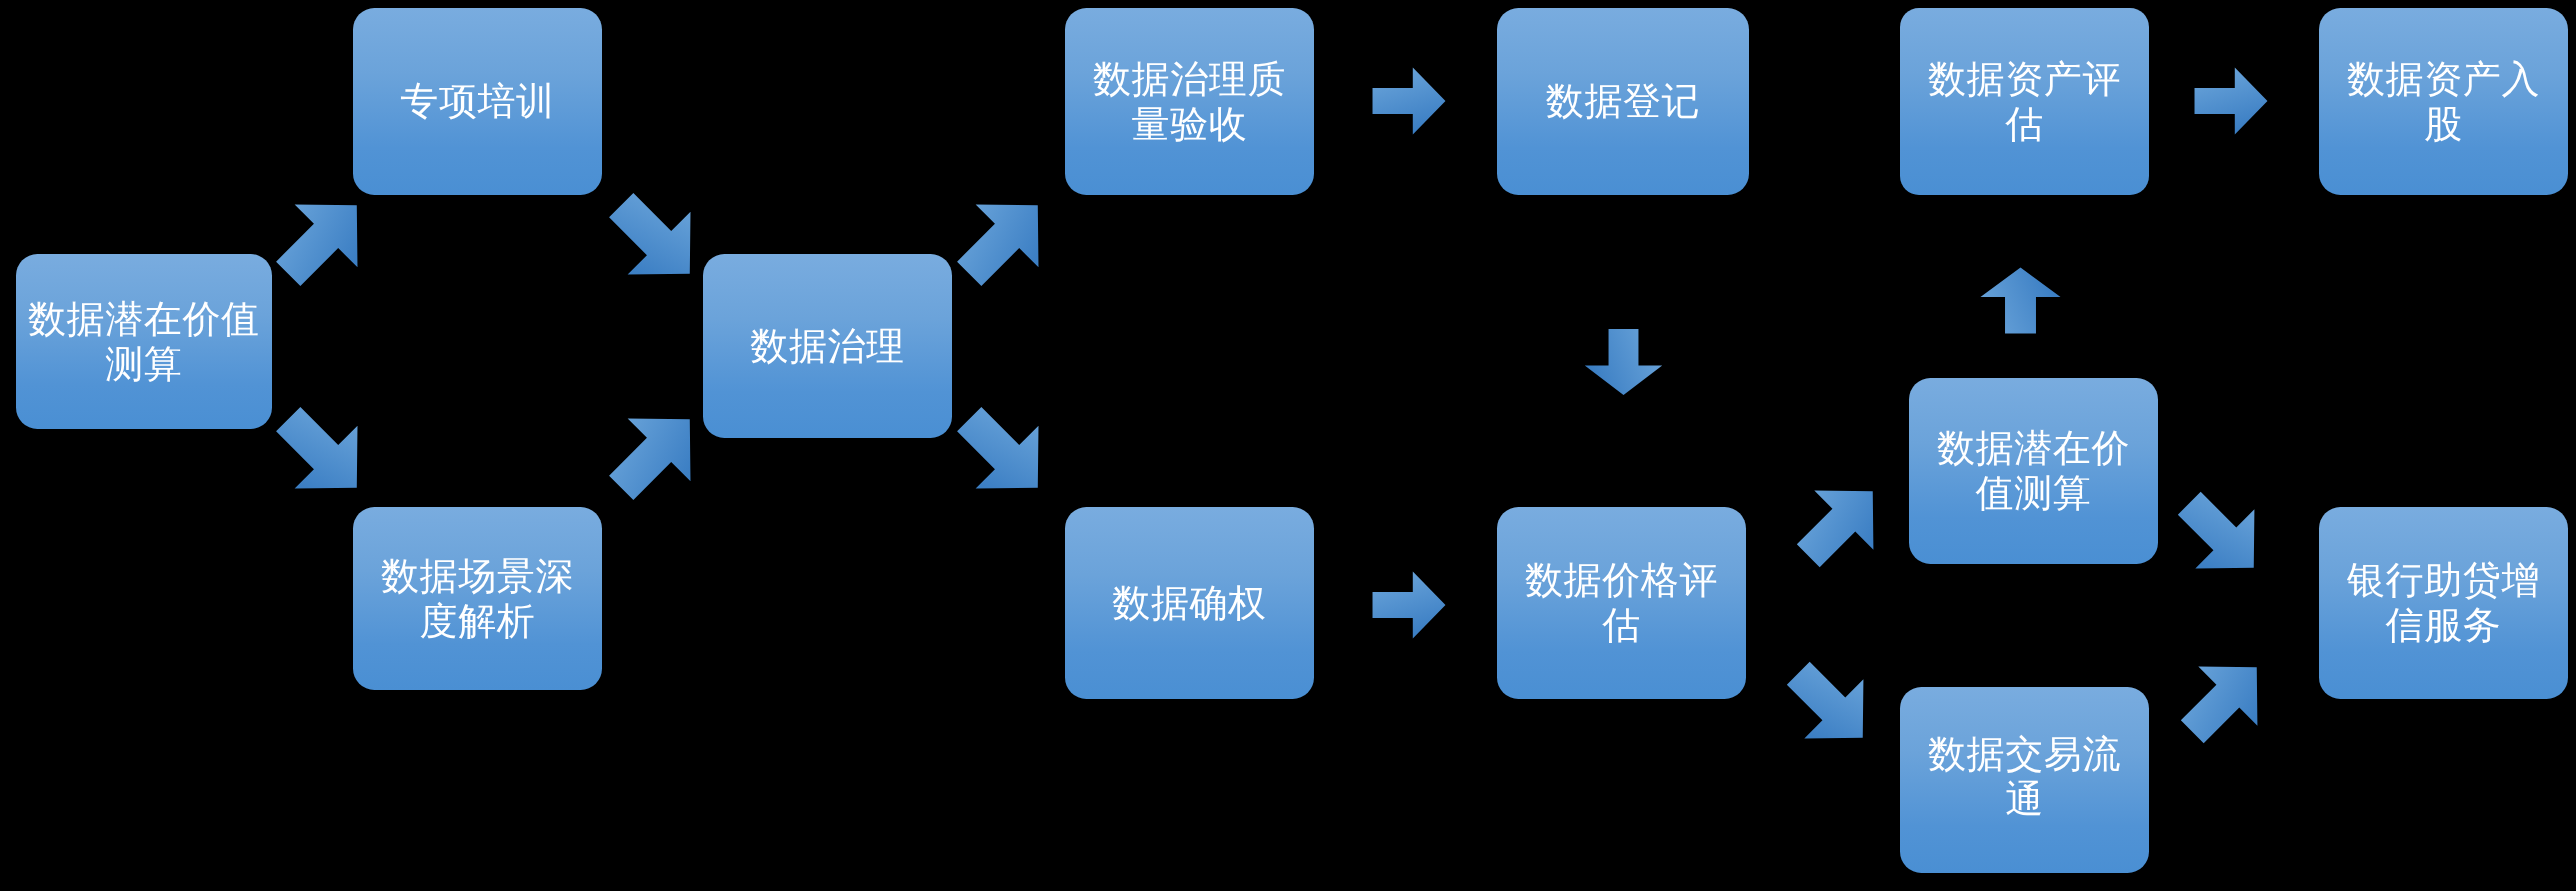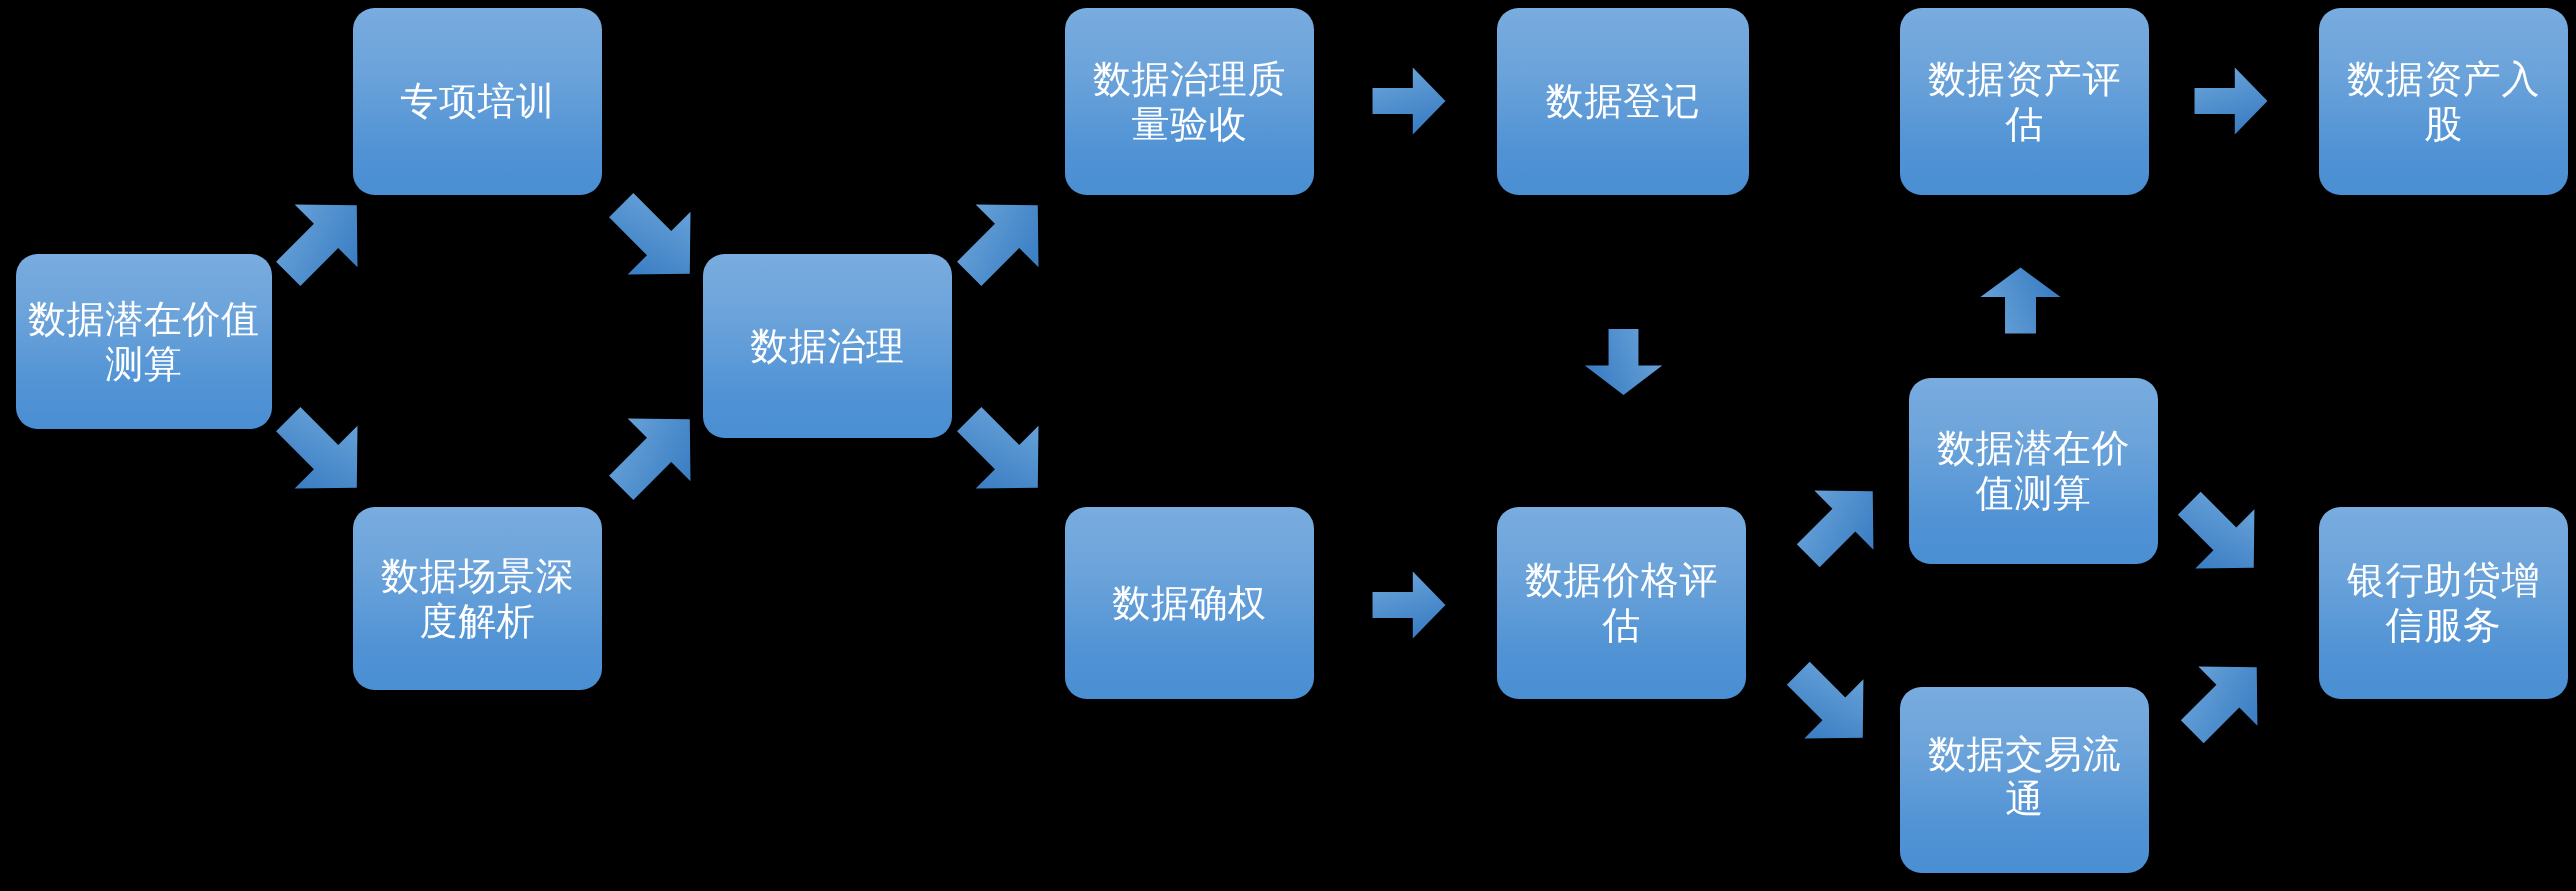--- a/index.html
+++ b/index.html
@@ -225,21 +225,21 @@
       </div>
       <div class="node" style="left: 1497px; top: 8.2px; width: 252px; height: 187px;">
         <span class="lbl">数据登记</span>
       </div>
       <div class="node" style="left: 1065px; top: 507px; width: 249px; height: 192px;">
         <span class="lbl">数据确权</span>
       </div>
       <div class="node" style="left: 1497px; top: 507px; width: 249px; height: 192px;">
         <span class="lbl">数据价格评估</span>
       </div>
-      <div class="node" style="left: 1900px; top: 8.2px; width: 249px; height: 187px;">
+      <div class="node" style="left: 1900px; top: 8.2px; width: 249px; height: 187px; border-radius: 19px;">
         <span class="lbl">数据资产评估</span>
       </div>
       <div class="node" style="left: 2319px; top: 8.2px; width: 249px; height: 187px;">
         <span class="lbl">数据资产入股</span>
       </div>
       <div class="node" style="left: 1909px; top: 378px; width: 249px; height: 186px;">
         <span class="lbl">数据潜在价值测算</span>
       </div>
       <div class="node" style="left: 1900px; top: 687px; width: 249px; height: 186px; font-family: Liberation Mono, monospace;">
         <span class="lbl">数据交易流通</span>

